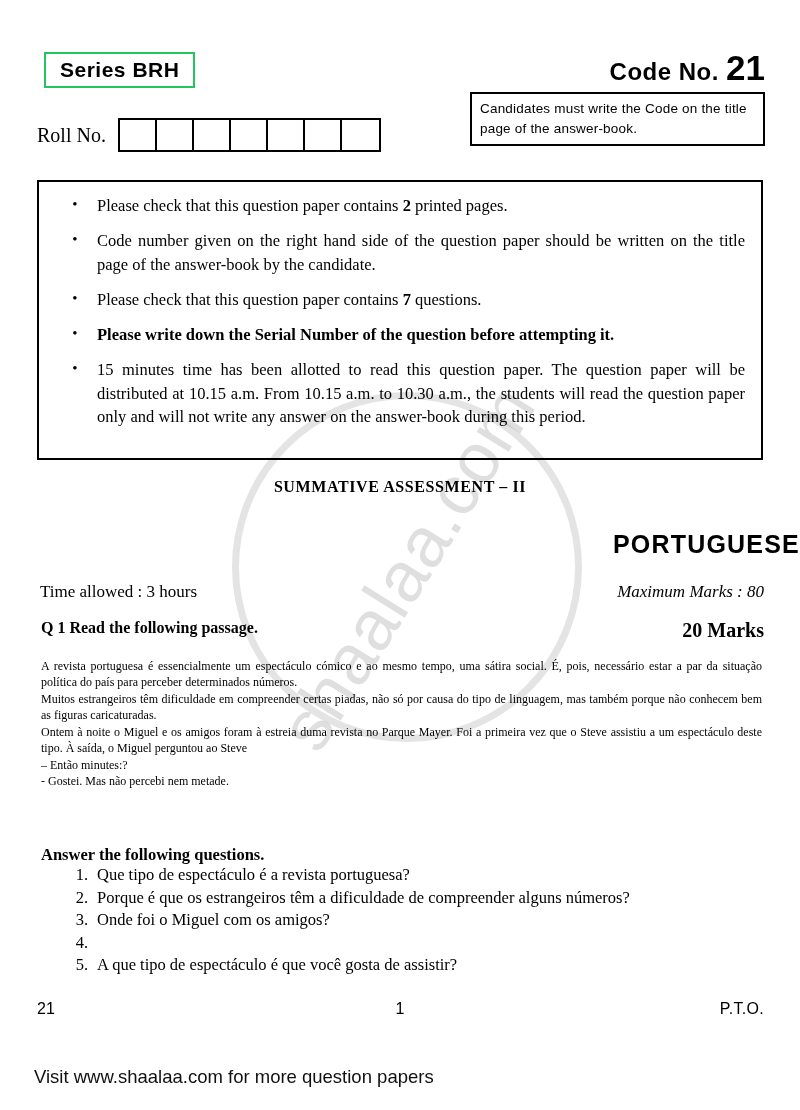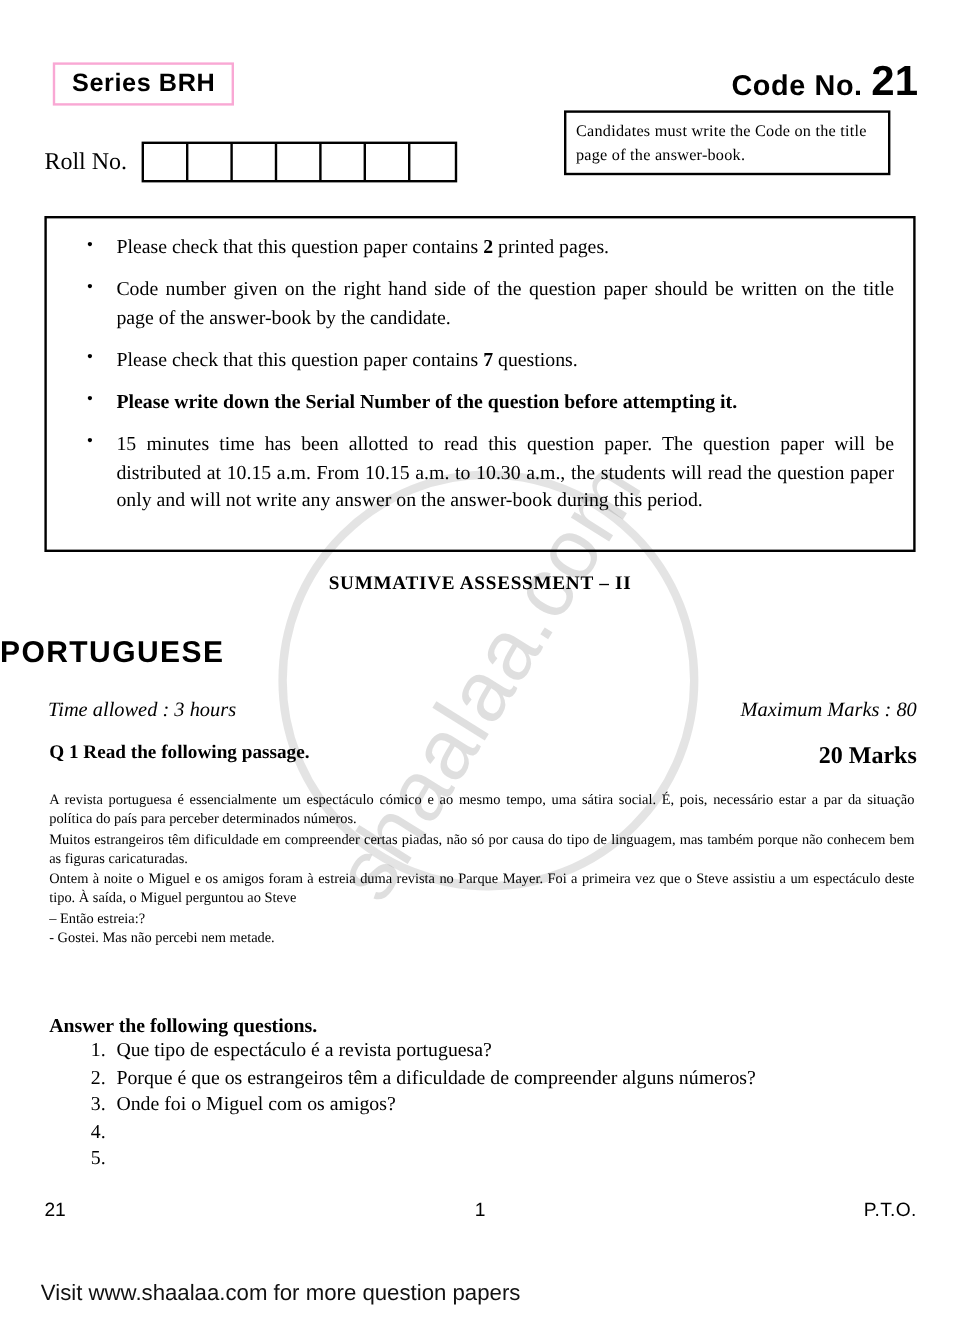--- a/index.html
+++ b/index.html
@@ -45,21 +45,21 @@
     white-space: nowrap;
   }
 
   .page { position: relative; z-index: 2; }
 
   
   #series-box {
     position: absolute;
     left: 44px;
     top: 52px;
-    border: 2px solid #f9a8d4;
+    border: 2px solid #22c55e;
     padding: 5px 14px 6px 14px;
     font-family: "Liberation Sans", "DejaVu Sans", sans-serif;
     font-weight: bold;
     font-size: 21px;
     letter-spacing: 0.5px;
     line-height: 1;
   }
 
   #rollno-label {
     position: absolute;
@@ -97,25 +97,25 @@
   }
   #code-no .code-num {
     font-size: 35px;
     letter-spacing: 0;
   }
 
   #candidate-note {
     position: absolute;
     left: 470px;
     top: 92px;
-    width: 272px;
+    width: 295px;
     box-sizing: border-box;
     border: 2px solid #000;
     padding: 5px 6px 6px 8px;
-    font-family: Liberation Serif, serif;
+    font-family: Liberation Sans, sans-serif;
     font-size: 13.5px;
     line-height: 1.45;
     letter-spacing: 0.2px;
   }
 
   
   #instructions-box {
     position: absolute;
     left: 37px;
     top: 180px;
@@ -155,32 +155,31 @@
     text-align: center;
     font-weight: bold;
     font-size: 16px;
     letter-spacing: 0.6px;
   }
   #subject-title {
     position: absolute;
     left: 0;
     top: 530px;
     width: 800px;
-    text-align: left;
+    text-align: right;
     font-family: "Liberation Sans", "DejaVu Sans", sans-serif;
     font-weight: bold;
     font-size: 25px;
     letter-spacing: 1.2px;
   }
 
   #time-allowed {
     position: absolute;
     left: 40px;
     top: 582px;
-    font-style: italic;
     font-size: 17px;
   }
   #max-marks {
     position: absolute;
     right: 36px;
     top: 582px;
     font-style: italic;
     font-size: 17px;
   }
 
@@ -317,21 +316,21 @@
   <div id="time-allowed">Time allowed : 3 hours</div>
   <div id="max-marks">Maximum Marks : 80</div>
 
   <div id="q1-line">Q 1 Read the following passage.</div>
   <div id="q1-marks">20 Marks</div>
 
   <div id="passage">
       <div class="para">A revista portuguesa é essencialmente um espectáculo cómico e ao mesmo tempo, uma sátira social. É, pois, necessário estar a par da situação política do país para perceber determinados números.</div>
       <div class="para">Muitos estrangeiros têm dificuldade em compreender certas piadas, não só por causa do tipo de linguagem, mas também porque não conhecem bem as figuras caricaturadas.</div>
       <div class="para">Ontem à noite o Miguel e os amigos foram à estreia duma revista no Parque Mayer. Foi a primeira vez que o Steve assistiu a um espectáculo deste tipo. À saída, o Miguel perguntou ao Steve</div>
-      <div class="para nojustify">– Então estreia:?</div>
+      <div class="para nojustify">– Então minutes:?</div>
       <div class="para nojustify">- Gostei. Mas não percebi nem metade.</div>
     </div>
 
   <div id="answer-heading">Answer the following questions.</div>
   <div id="questions-list">
       <div class="q-row">
         <div class="q-num">1.</div>
         <div>Que tipo de espectáculo é a revista portuguesa?</div>
       </div>
       <div class="q-row">
@@ -340,20 +339,21 @@
       </div>
       <div class="q-row">
         <div class="q-num">3.</div>
         <div> Onde foi o Miguel com os amigos?</div>
       </div>
       <div class="q-row">
         <div class="q-num">4.</div>
       </div>
       <div class="q-row">
         <div class="q-num">5.</div>
+        <div> A que tipo de  espectáculo  é que você gosta de assistir?</div>
       </div>
     </div>
 
   <div id="footer-left">21</div>
   <div id="footer-center">1</div>
   <div id="footer-right">P.T.O.</div>
 
   <div id="site-banner">Visit www.shaalaa.com for more question papers</div>
 
 </div>

